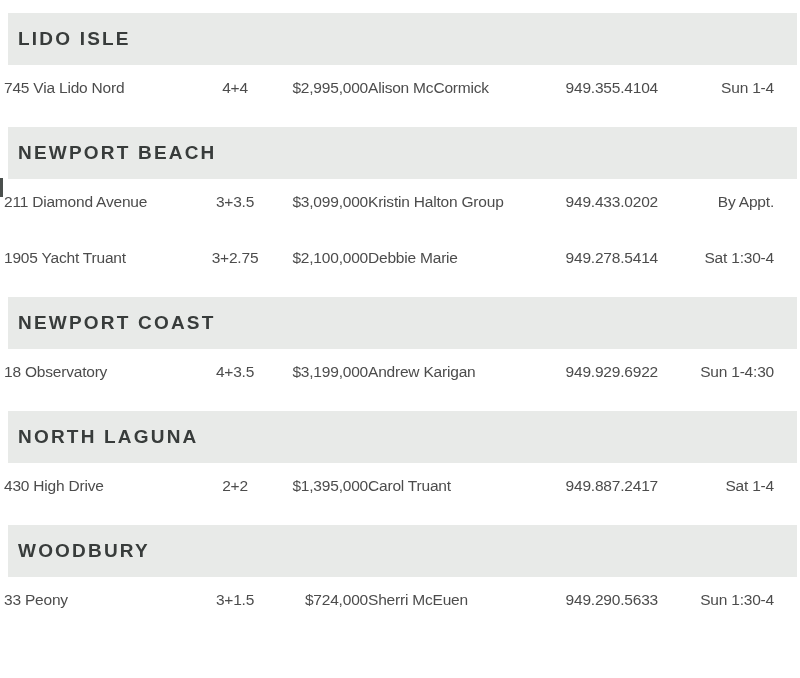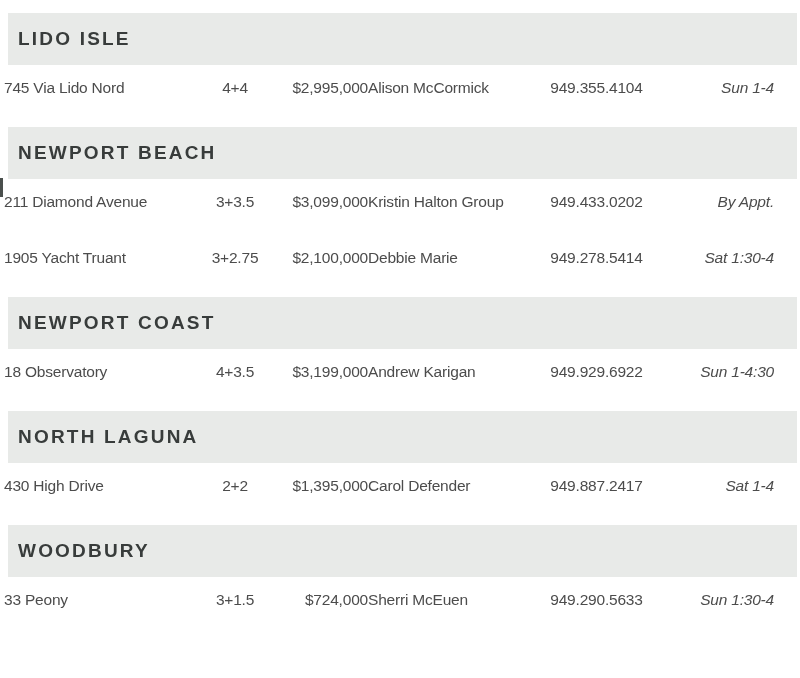--- a/index.html
+++ b/index.html
@@ -49,22 +49,22 @@
     color: var(--row-text, #4c4c4c);
   }
   .cell {
     white-space: nowrap;
     display: block;
   }
   .cell.address { width: 174px; text-align: left; }
   .cell.beds    { width: 114px; text-align: center; }
   .cell.price   { width: 76px;  text-align: right; }
   .cell.agent   { width: 167px; text-align: left; }
-  .cell.phone   { width: 123px; text-align: center; }
-  .cell.time    { width: 116px; text-align: right; font-style: italic; }
+  .cell.phone   { width: 123px; text-align: right; }
+  .cell.time    { width: 116px; text-align: right; }
   .edge-artifact {
     position: absolute;
     left: 0;
     top: 178px;
     width: 3px;
     height: 19px;
     background: #4a4f4d;
   }
 </style>
 </head>
@@ -131,21 +131,21 @@
 
   <section class="section">
     <header class="band">
       <h2 class="band-title">NORTH LAGUNA</h2>
     </header>
     <div class="rows">
   <div class="row">
     <span class="cell address">430 High Drive</span>
     <span class="cell beds">2+2</span>
     <span class="cell price">$1,395,000</span>
-    <span class="cell agent">Carol Defender</span>
+    <span class="cell agent">Carol Truant</span>
     <span class="cell phone">949.887.2417</span>
     <span class="cell time">Sat 1-4</span>
   </div>
 </div>
   </section>
 
   <section class="section">
     <header class="band">
       <h2 class="band-title">WOODBURY</h2>
     </header>

